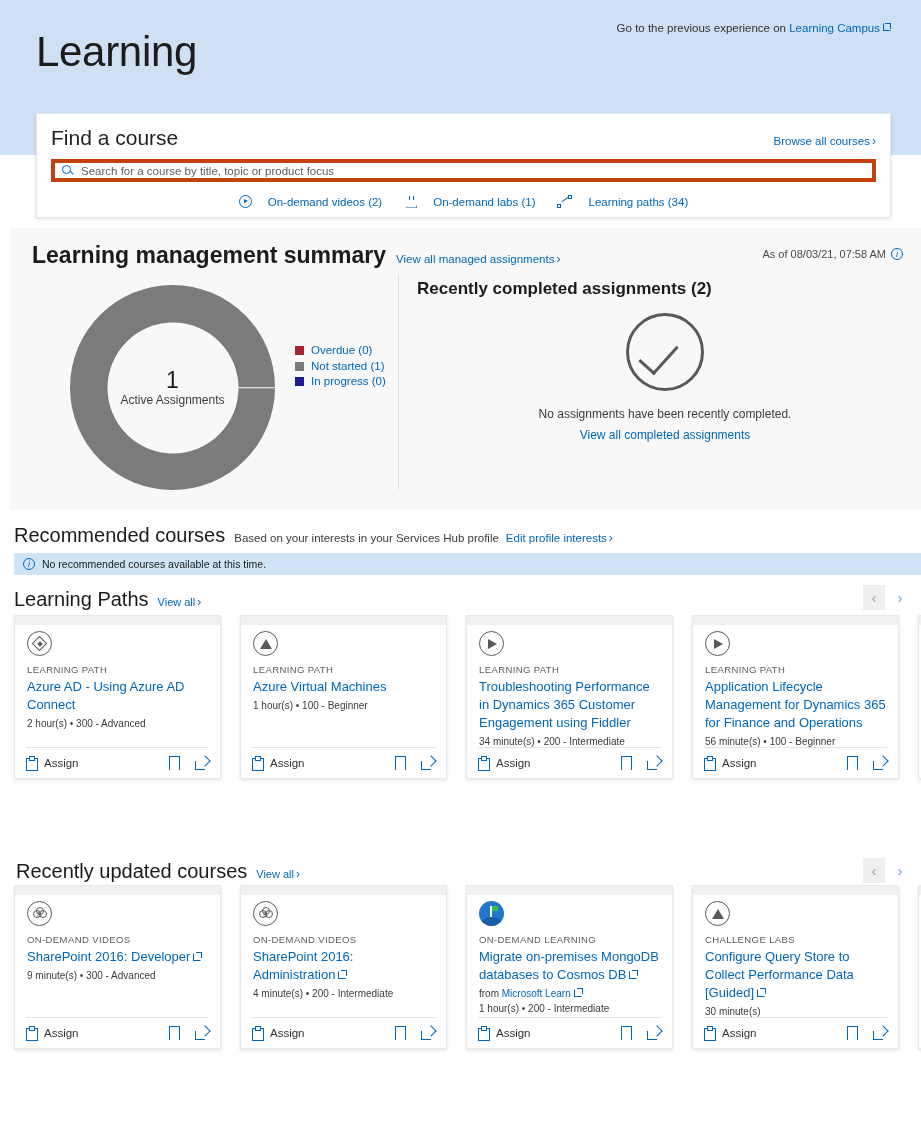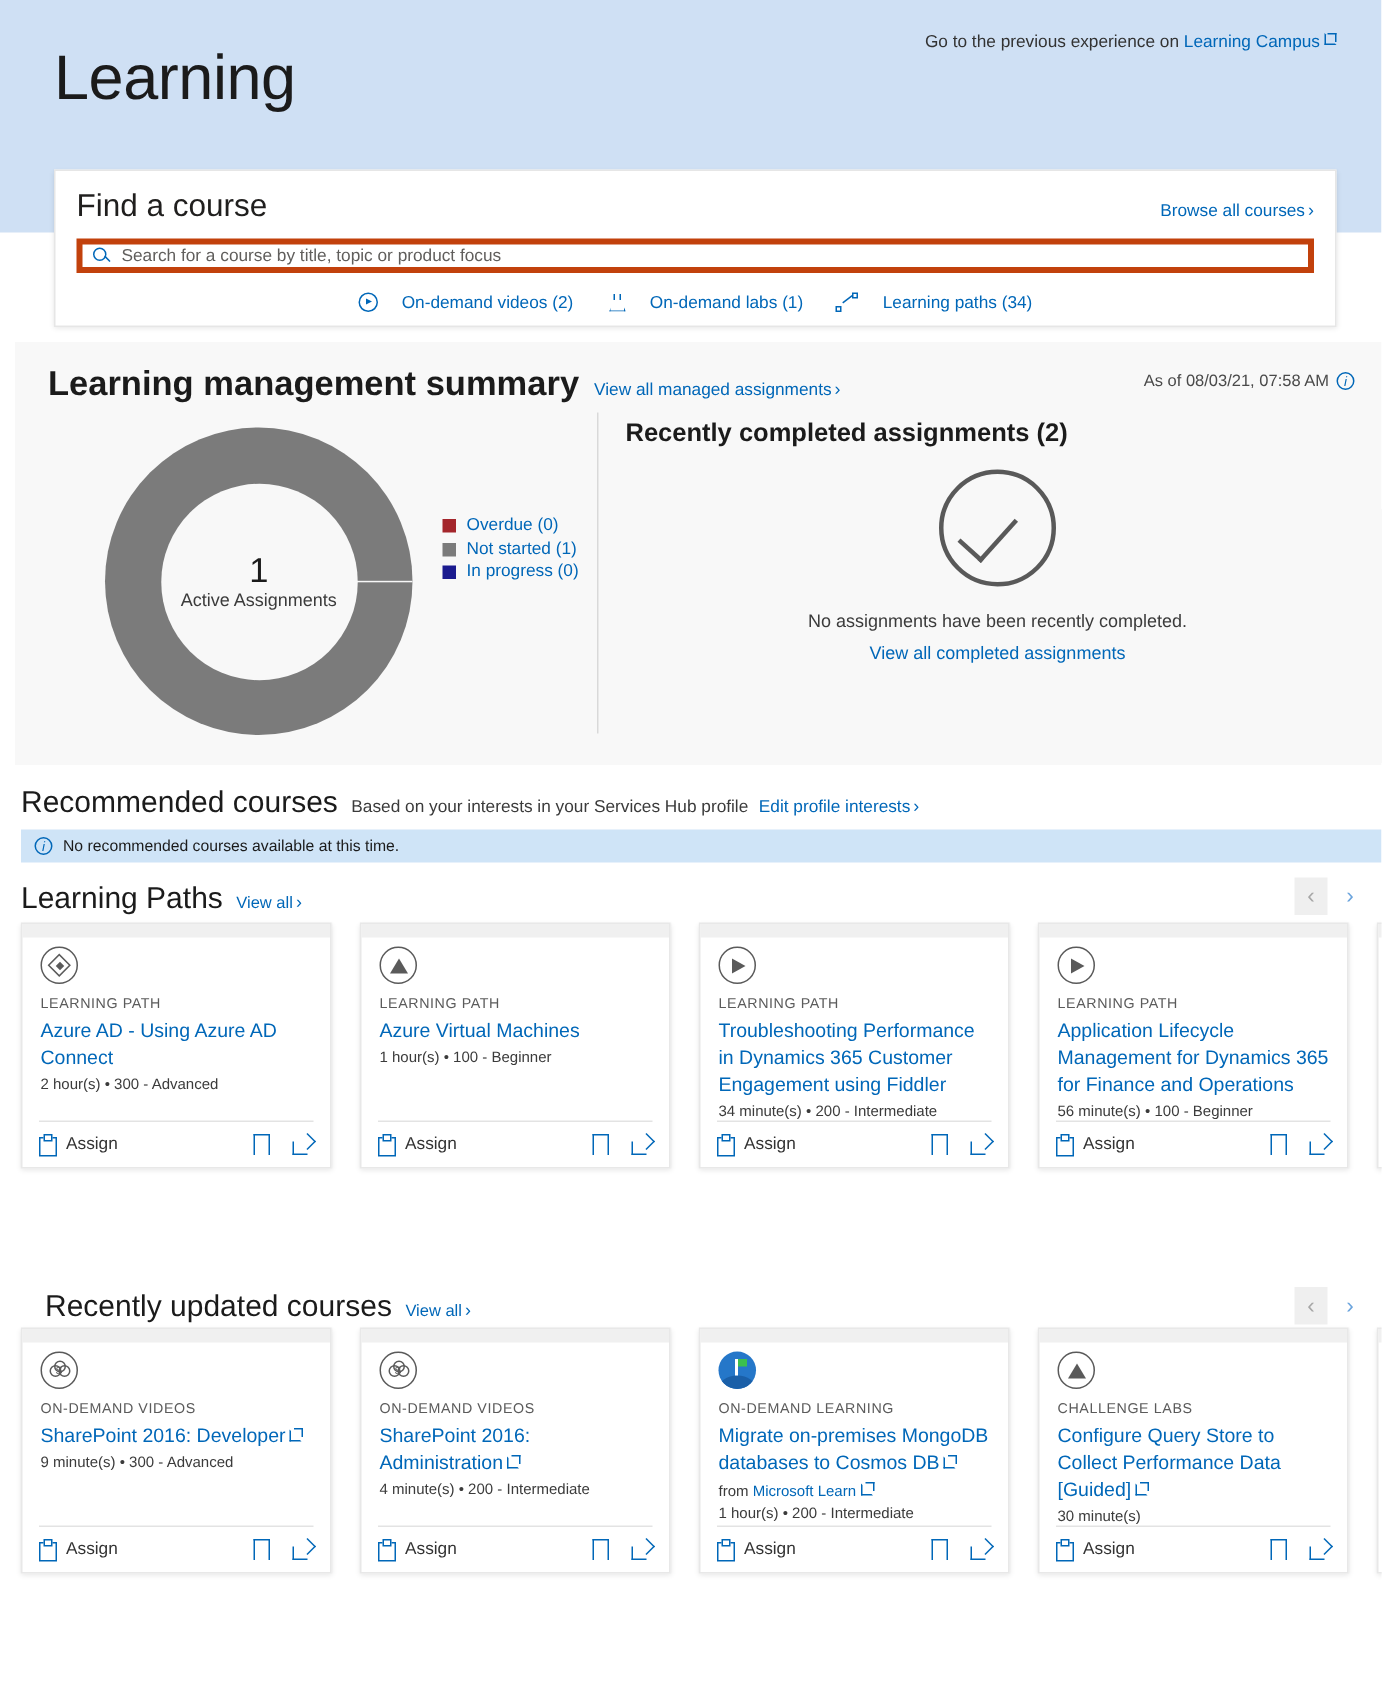--- a/index.html
+++ b/index.html
@@ -415,21 +415,21 @@
     <div class="card-inner">
       
       
       
       
     </div>
 
   </div>
 </div>
 
-<div class="sec-head" style="left:30px; top:860px;">
+<div class="sec-head" style="left:16px; top:860px;">
   <span class="sec-title">Recently updated courses</span>
   <a class="sec-viewall chev-r" href="#">View all</a>
 </div>
 <div class="arrows" style="right:10px; top:858px;">
   <button class="arrow-btn disabled">‹</button>
   <button class="arrow-btn active">›</button>
 </div>
 
 <div class="track" style="top:885px;">
 

